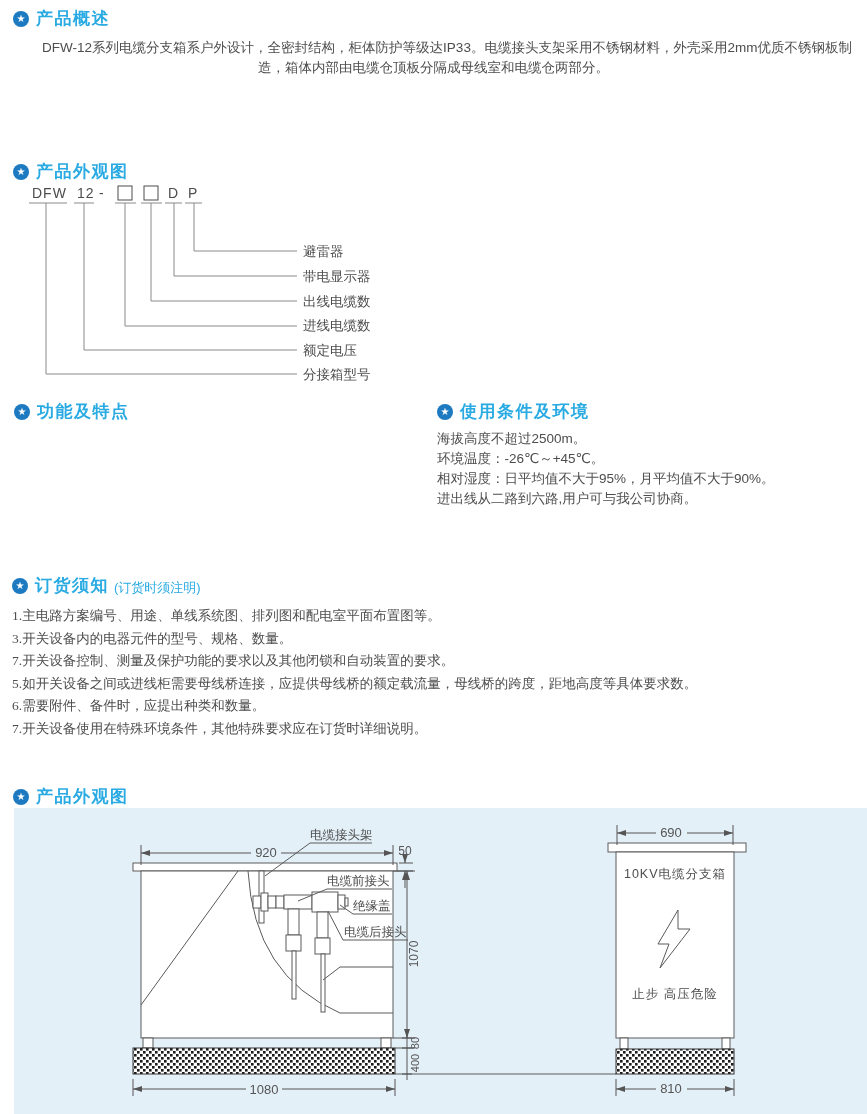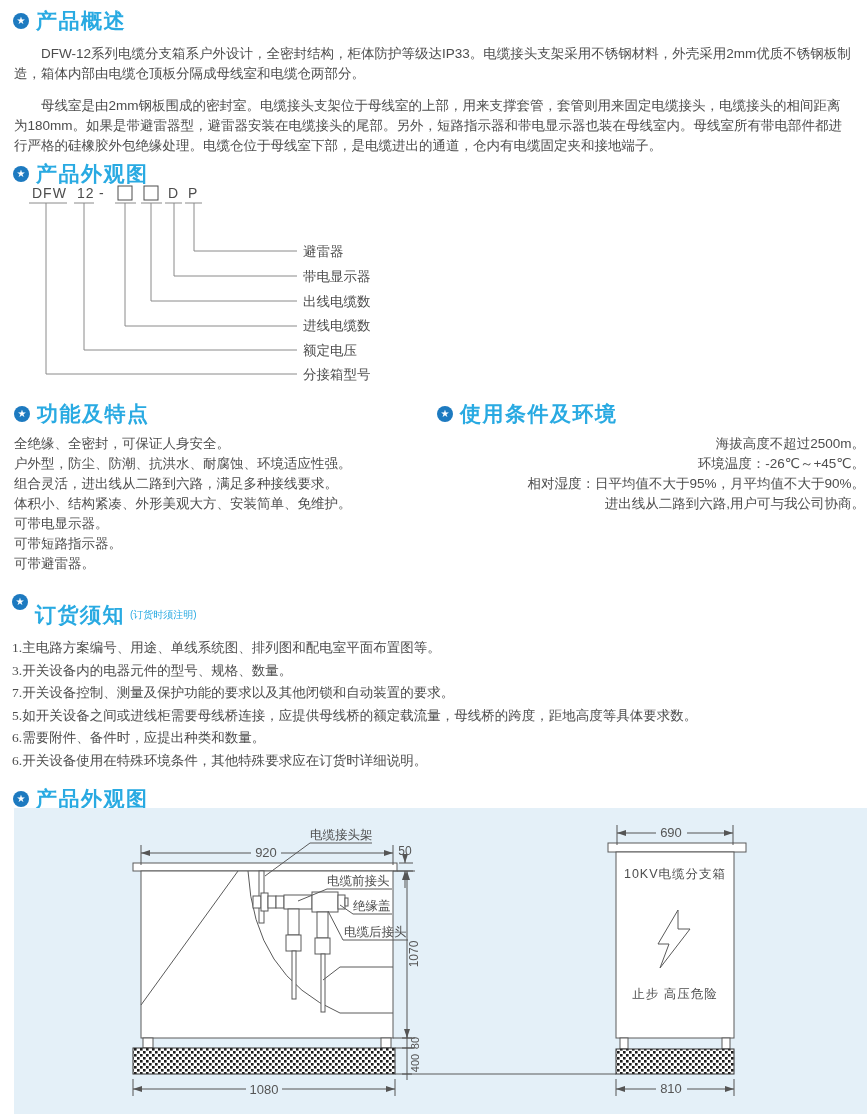--- a/index.html
+++ b/index.html
@@ -9,42 +9,41 @@
     font-family:"Liberation Sans","DejaVu Sans",sans-serif;
     font-size:13.5px;
   }
   .abs{position:absolute;}
   .sec-head{display:flex;align-items:center;gap:7px;}
   .badge{
     width:16px;height:16px;border-radius:50%;
     background:#1d7ac0;color:#fff;
     font-size:10px;line-height:16px;text-align:center;flex:0 0 16px;
   }
-  .sec-title{color:#29aae2;font-size:21px;font-weight:bold;letter-spacing:1.5px;}
-  .sec-note{color:#29aae2;font-size:10px;font-weight:normal;margin-left:5px;letter-spacing:0;}
-  .para{line-height:20px;text-indent:2em;margin:12px;}
+  .sec-title{color:#29aae2;font-size:17px;font-weight:bold;letter-spacing:1.5px;}
+  .sec-note{color:#29aae2;font-size:13px;font-weight:normal;margin-left:5px;letter-spacing:0;}
+  .para{line-height:20px;text-indent:2em;margin:6px;text-align:center;}
   .plain-list div{line-height:20px;}
-  .cond-list div{line-height:20px;padding-left:2em;text-indent:-2em;text-align:right;}
+  .cond-list div{line-height:20px;padding-left:2em;text-indent:-2em;}
   .num-list div{line-height:22.5px;font-family:Liberation Serif, serif;}
   .panel{background:#e4f0f8;}
   svg text{font-family:"Liberation Sans","DejaVu Sans",sans-serif;fill:#4d4d4d;}
   svg .dim{fill:#555;}
 </style>
 </head>
 <body>
 
 <div class="abs" style="left:13px;top:7px;">
   <div class="sec-head">
     <div class="badge">★</div>
     <div class="sec-title">产品概述</div>
   </div>
 </div>
 <div class="abs" style="left:2px;top:32px;width:863px;">
   <p class="para">DFW-12系列电缆分支箱系户外设计，全密封结构，柜体防护等级达IP33。电缆接头支架采用不锈钢材料，外壳采用2mm优质不锈钢板制造，箱体内部由电缆仓顶板分隔成母线室和电缆仓两部分。</p>
-  <p class="para">母线室是由2mm钢板围成的密封室。电缆接头支架位于母线室的上部，用来支撑套管，套管则用来固定电缆接头，电缆接头的相间距离为180mm。如果是带避雷器型，避雷器安装在电缆接头的尾部。另外，短路指示器和带电显示器也装在母线室内。母线室所有带电部件都进行严格的硅橡胶外包绝缘处理。电缆仓位于母线室下部，是电缆进出的通道，仓内有电缆固定夹和接地端子。</p>
 </div>
 
 <div class="abs" style="left:13px;top:160px;">
   <div class="sec-head">
     <div class="badge">★</div>
     <div class="sec-title">产品外观图</div>
   </div>
 </div>
 <svg class="abs" style="left:0;top:184px;" width="430" height="210" viewBox="0 0 430 210">
   <g fill="#4d4d4d" font-size="14" letter-spacing="1">
@@ -80,59 +79,50 @@
     <text x="303" y="171">额定电压</text>
     <text x="303" y="195">分接箱型号</text>
   </g>
 </svg>
 
 <div class="abs" style="left:14px;top:400px;width:420px;">
   <div class="sec-head">
     <div class="badge">★</div>
     <div class="sec-title">功能及特点</div>
   </div>
-  <div class="plain-list" style="margin-top:6px;">
-    <div>全绝缘、全密封，可保证人身安全。</div>
-    <div>户外型，防尘、防潮、抗洪水、耐腐蚀、环境适应性强。</div>
-    <div>组合灵活，进出线从二路到六路，满足多种接线要求。</div>
-    <div>体积小、结构紧凑、外形美观大方、安装简单、免维护。</div>
-    <div>可带电显示器。</div>
-    <div>可带短路指示器。</div>
-    <div>可带避雷器。</div>
-  </div>
 </div>
 
 <div class="abs" style="left:437px;top:400px;width:428px;">
   <div class="sec-head">
     <div class="badge">★</div>
     <div class="sec-title">使用条件及环境</div>
   </div>
   <div class="cond-list" style="margin-top:6px;">
     <div>海拔高度不超过2500m。</div>
     <div>环境温度：-26℃～+45℃。</div>
     <div>相对湿度：日平均值不大于95%，月平均值不大于90%。</div>
     <div>进出线从二路到六路,用户可与我公司协商。</div>
   </div>
 </div>
 
 <div class="abs" style="left:12px;top:574px;width:845px;">
   <div class="sec-head">
     <div class="badge">★</div>
-    <div style="display:flex;align-items:center;margin-top:27px;">
+    <div style="display:flex;align-items:flex-end;">
       <span class="sec-title">订货须知</span>
       <span class="sec-note">(订货时须注明)</span>
     </div>
   </div>
   <div class="num-list" style="margin-top:8px;">
     <div>1.主电路方案编号、用途、单线系统图、排列图和配电室平面布置图等。</div>
     <div>3.开关设备内的电器元件的型号、规格、数量。</div>
     <div>7.开关设备控制、测量及保护功能的要求以及其他闭锁和自动装置的要求。</div>
     <div>5.如开关设备之间或进线柜需要母线桥连接，应提供母线桥的额定载流量，母线桥的跨度，距地高度等具体要求数。</div>
     <div>6.需要附件、备件时，应提出种类和数量。</div>
-    <div>6.开关设备使用在特殊环境条件，其他特殊要求应在订货时详细说明。</div>
+    <div>7.开关设备使用在特殊环境条件，其他特殊要求应在订货时详细说明。</div>
   </div>
 </div>
 
 <div class="abs" style="left:13px;top:785px;">
   <div class="sec-head">
     <div class="badge">★</div>
     <div class="sec-title">产品外观图</div>
   </div>
 </div>
 

